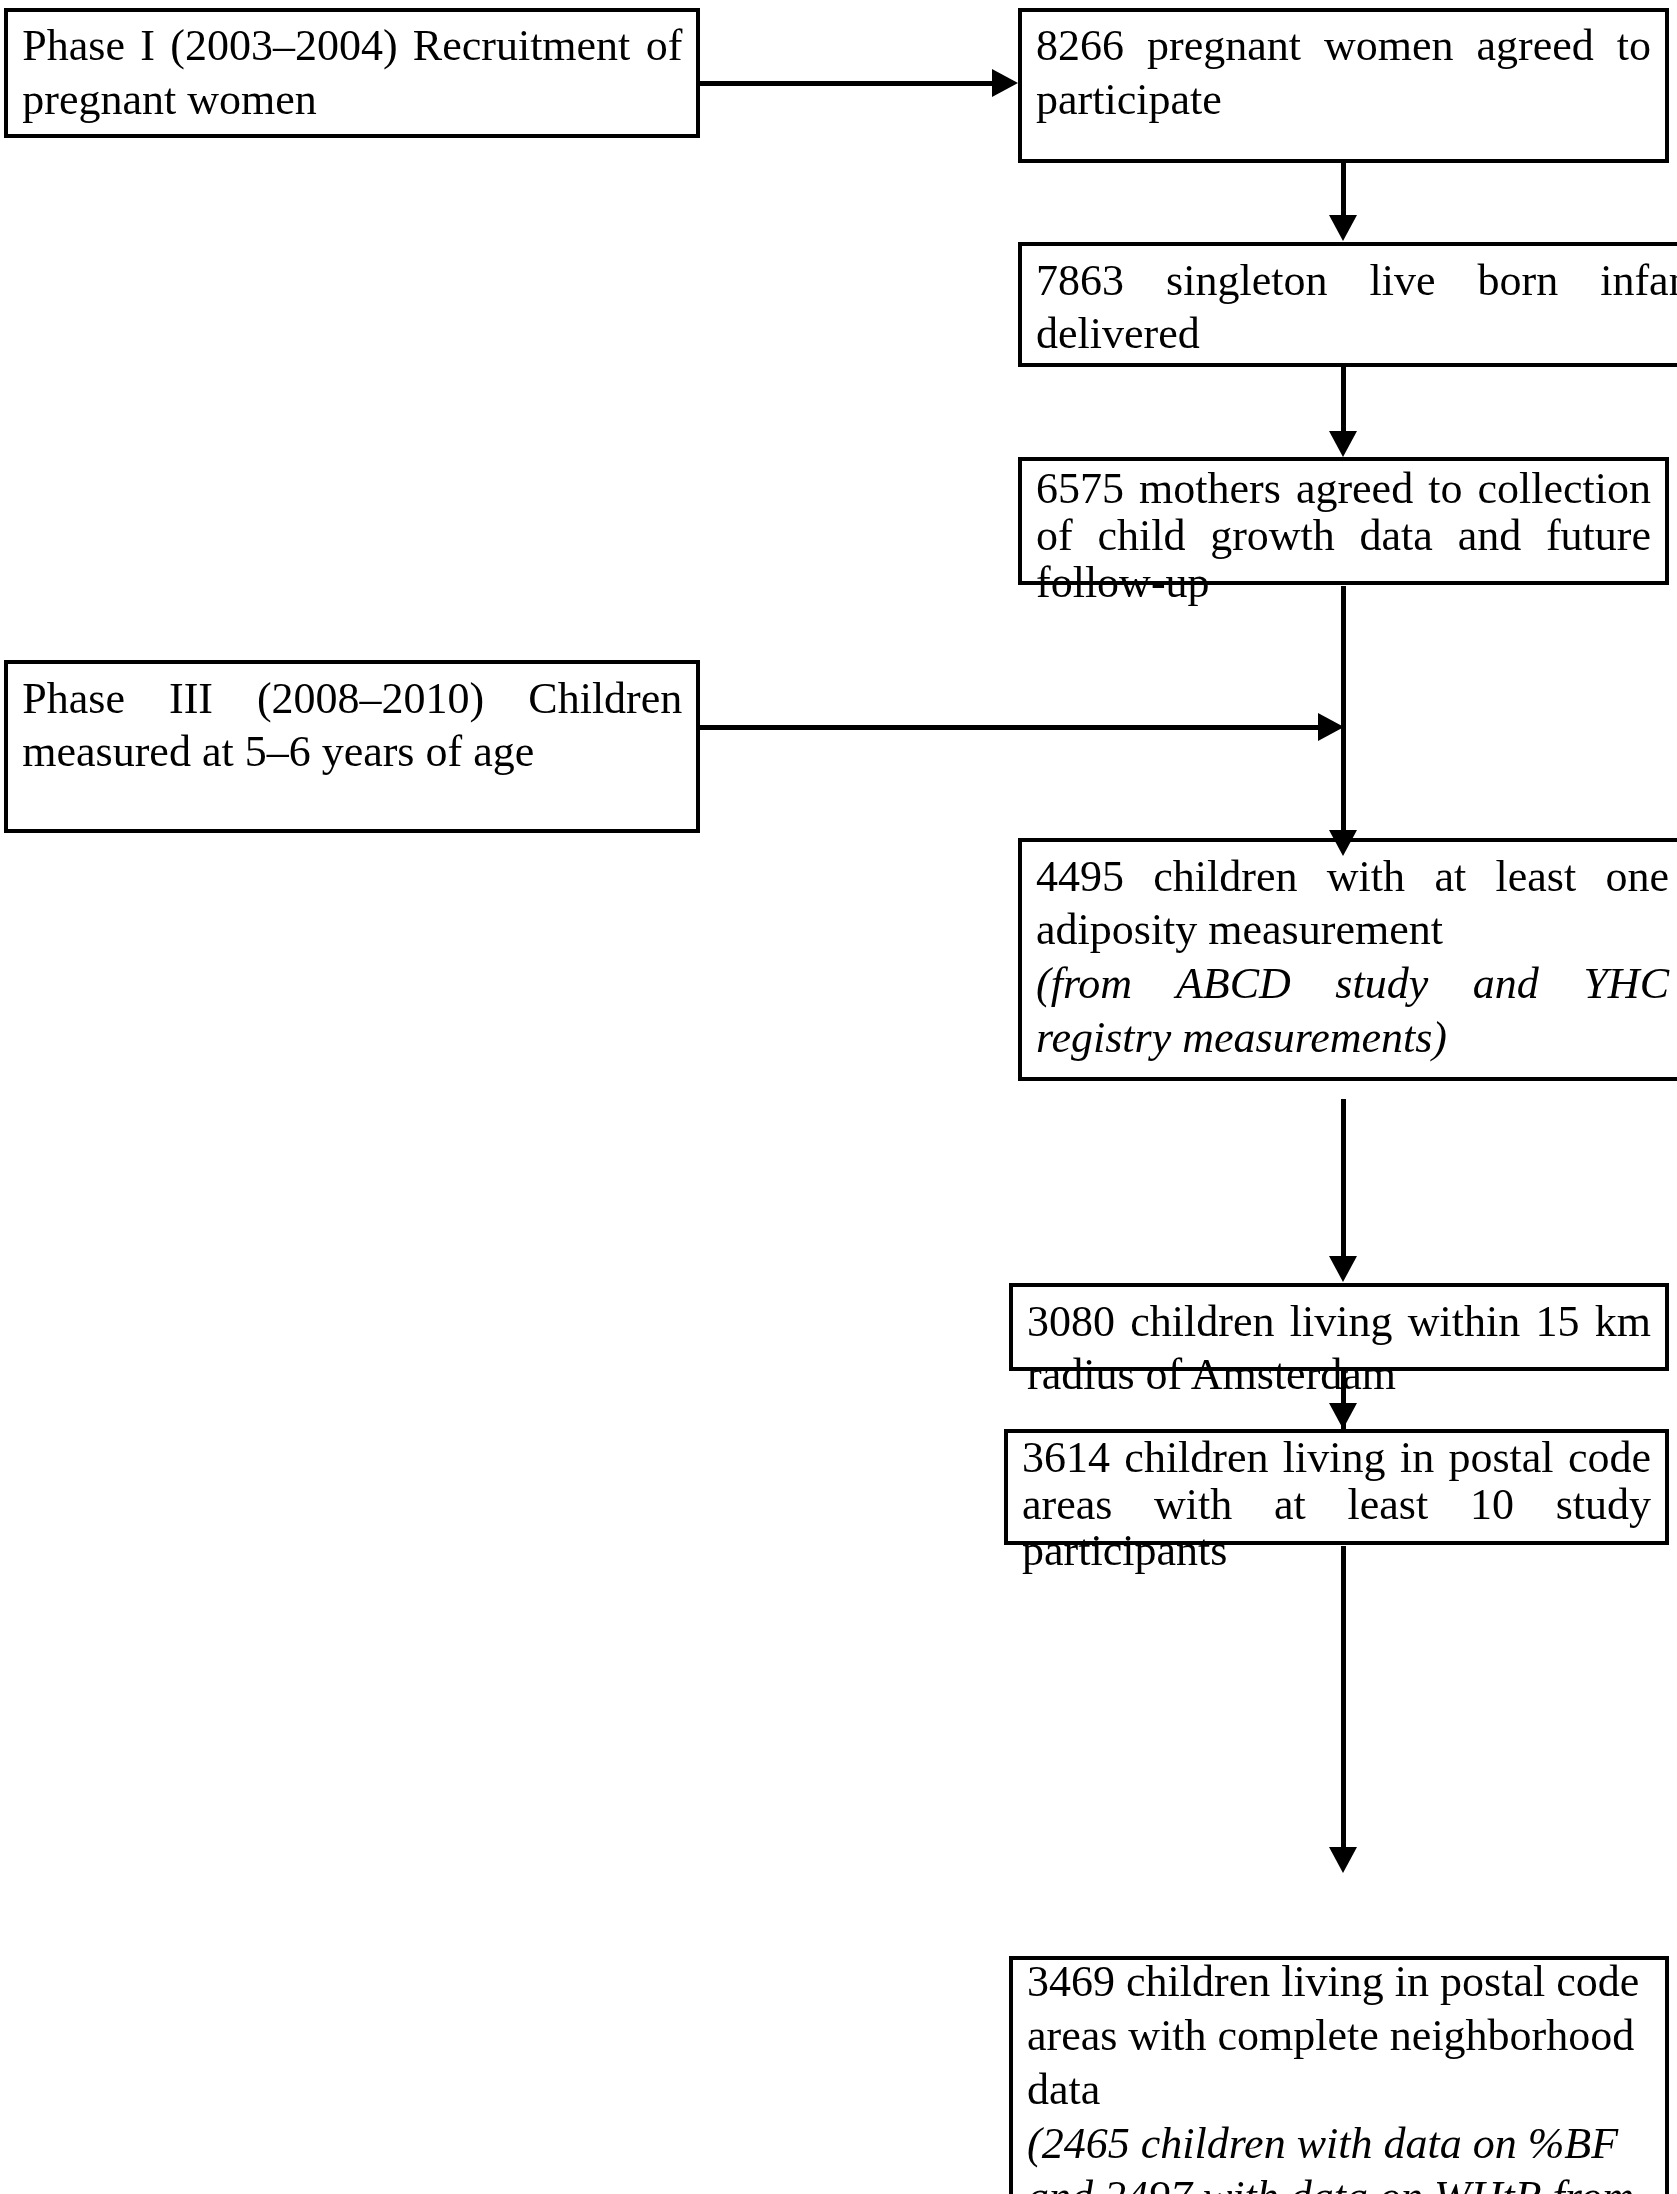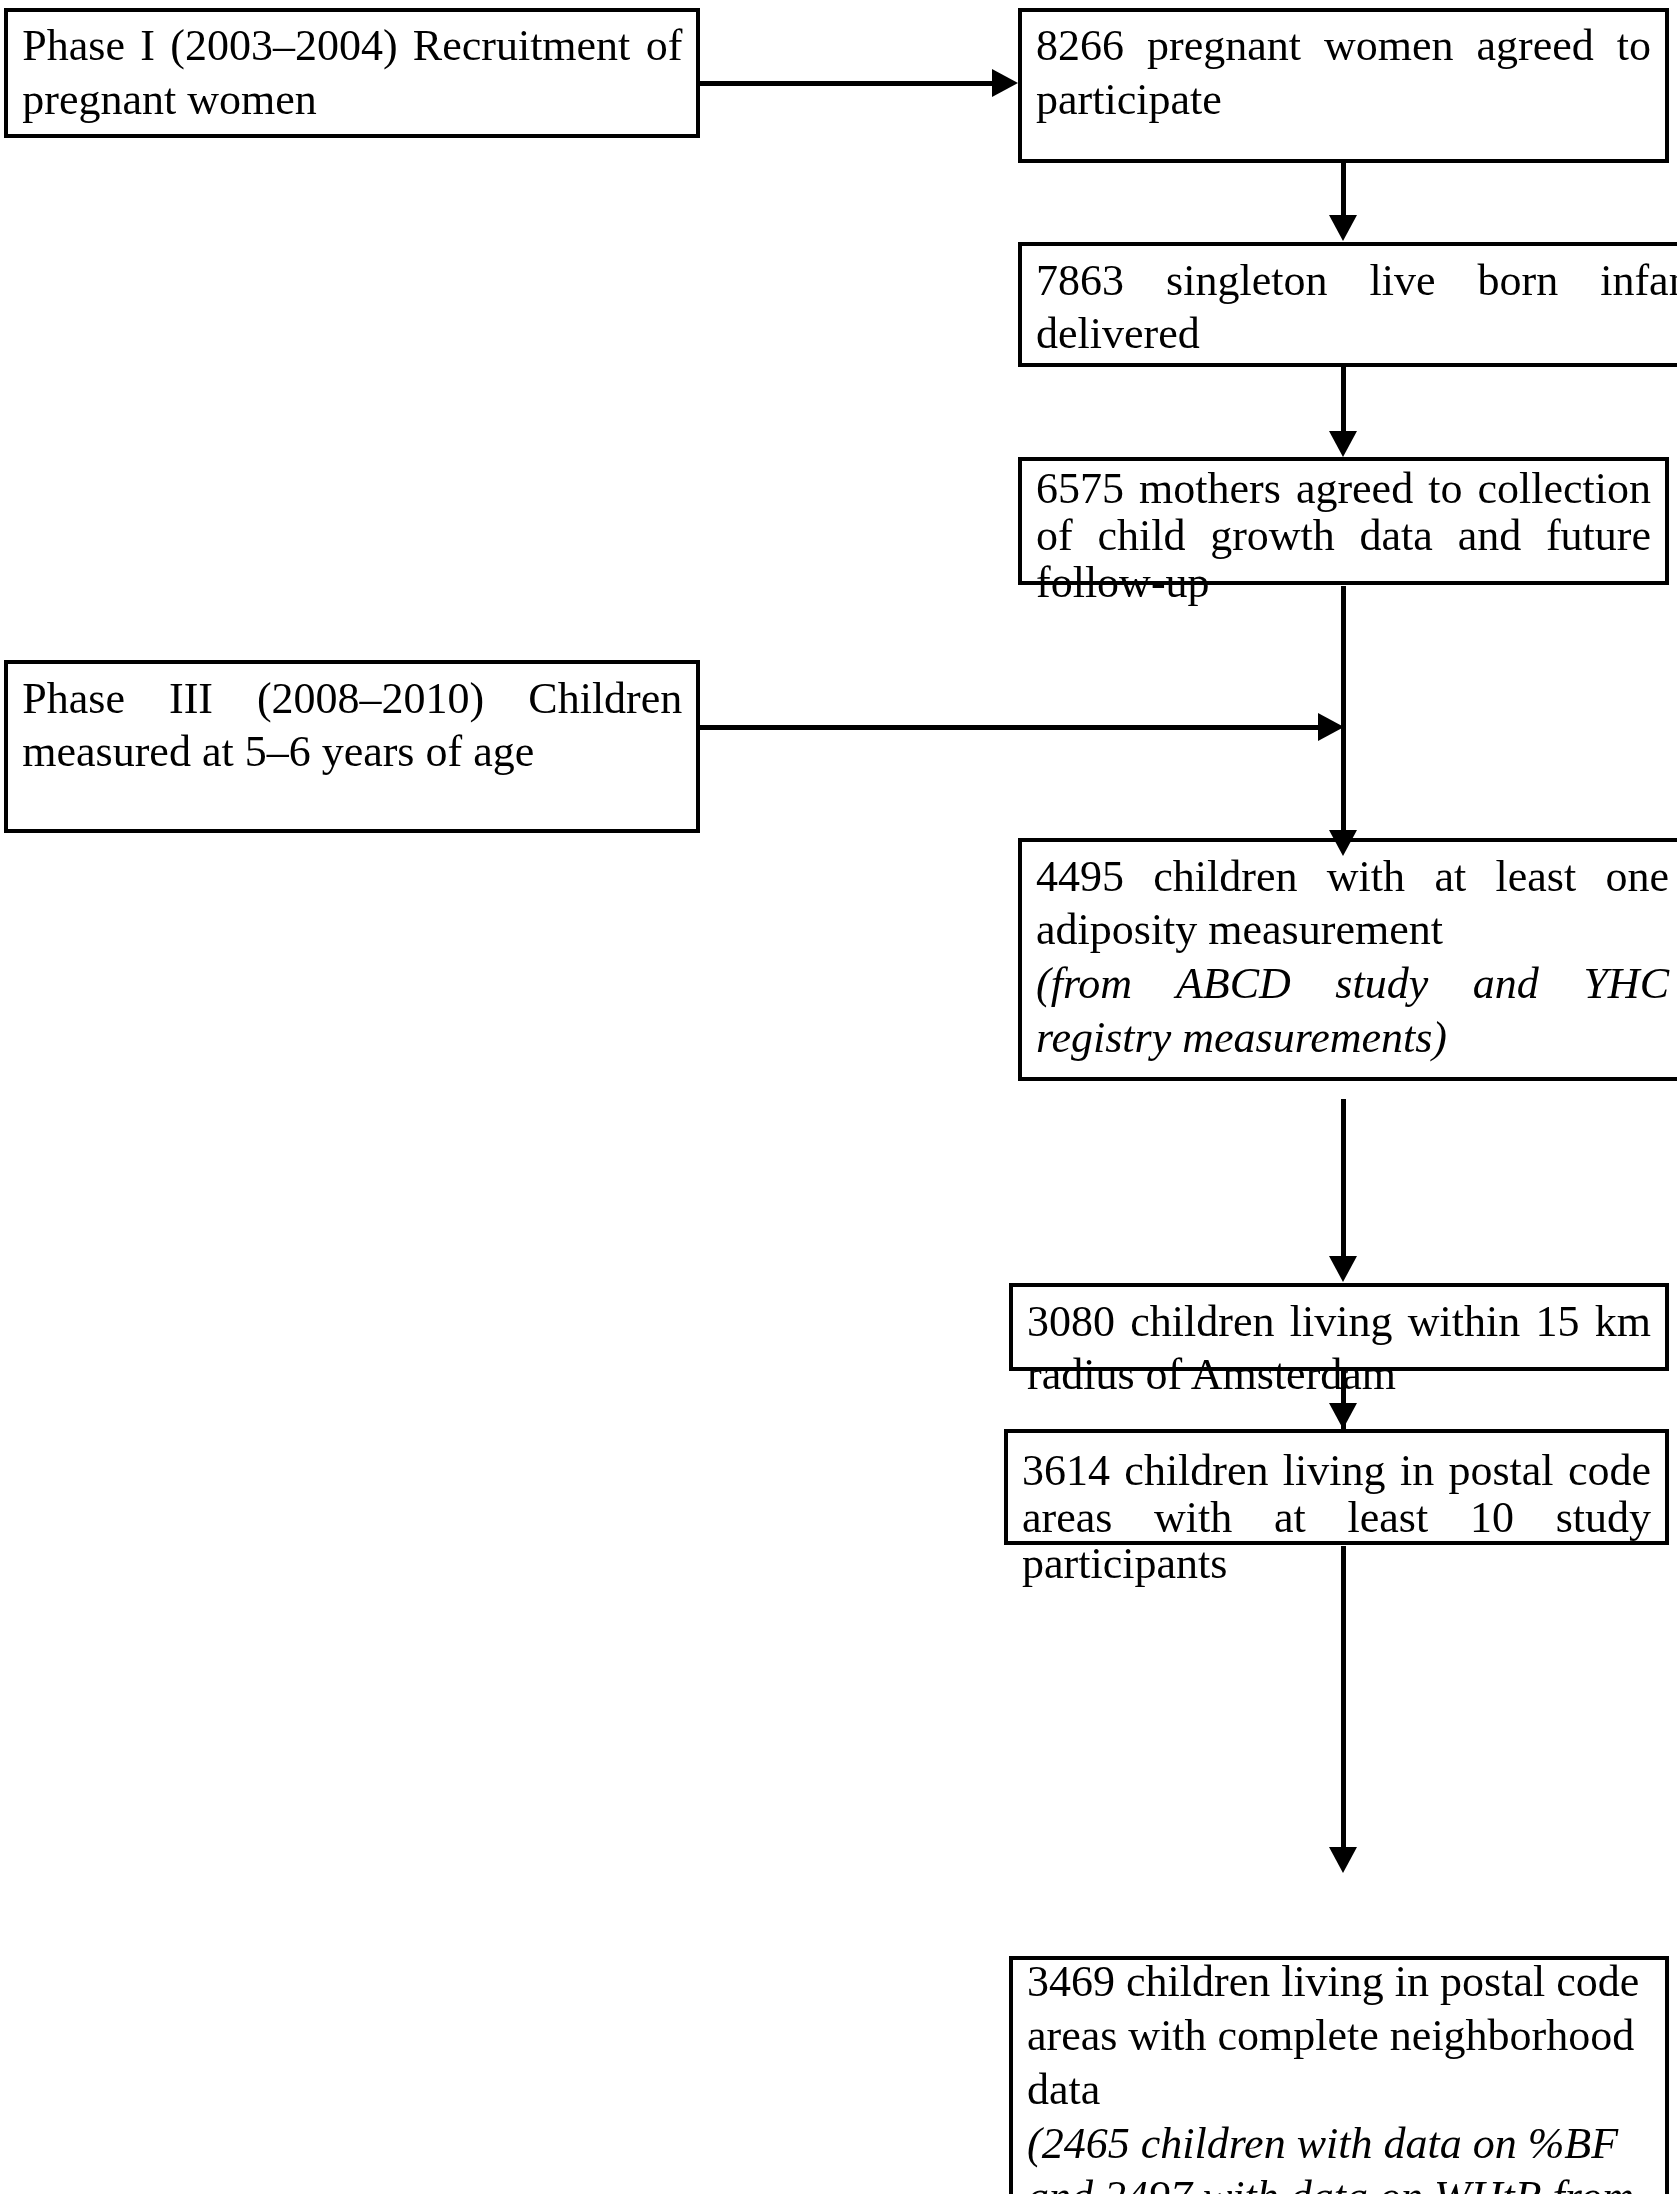--- a/index.html
+++ b/index.html
@@ -99,21 +99,21 @@
 
   <div class="node" style="left:1018px; top:821px; width:669px; height:243px;margin-top:17px;">
     <p>4495 children with at least one adiposity measurement</p>
     <p class="italic">(from ABCD study and YHC registry measurements)</p>
   </div>
 
   <div class="node" style="left:1009px; top:1283px; width:660px; height:88px;">
     <p>3080 children living within 15 km radius of Amsterdam</p>
   </div>
 
-  <div class="node" style="left:1004px; top:1429px; width:665px; height:116px; padding-top:15px;">
+  <div class="node" style="left:1004px; top:1429px; width:665px; height:116px; padding-top:2px;">
     <p style="line-height:1.06;">3614 children living in postal code areas with at least 10 study participants</p>
   </div>
 
   <div class="node" style="left:1009px; top:1956px; width:660px; height:321px;justify-content:center;">
     <p class="nojustify">3469 children living in postal code areas with complete neighborhood data</p>
     <p class="italic nojustify">(2465 children with data on %BF and 2497 with data on WHtR from ABCD study measurements)</p>
   </div>
 
   <div class="hline" style="left:700px; top:81px; width:292px;"></div>
   <div class="arrow-right" style="left:992px; top:69px;"></div>

